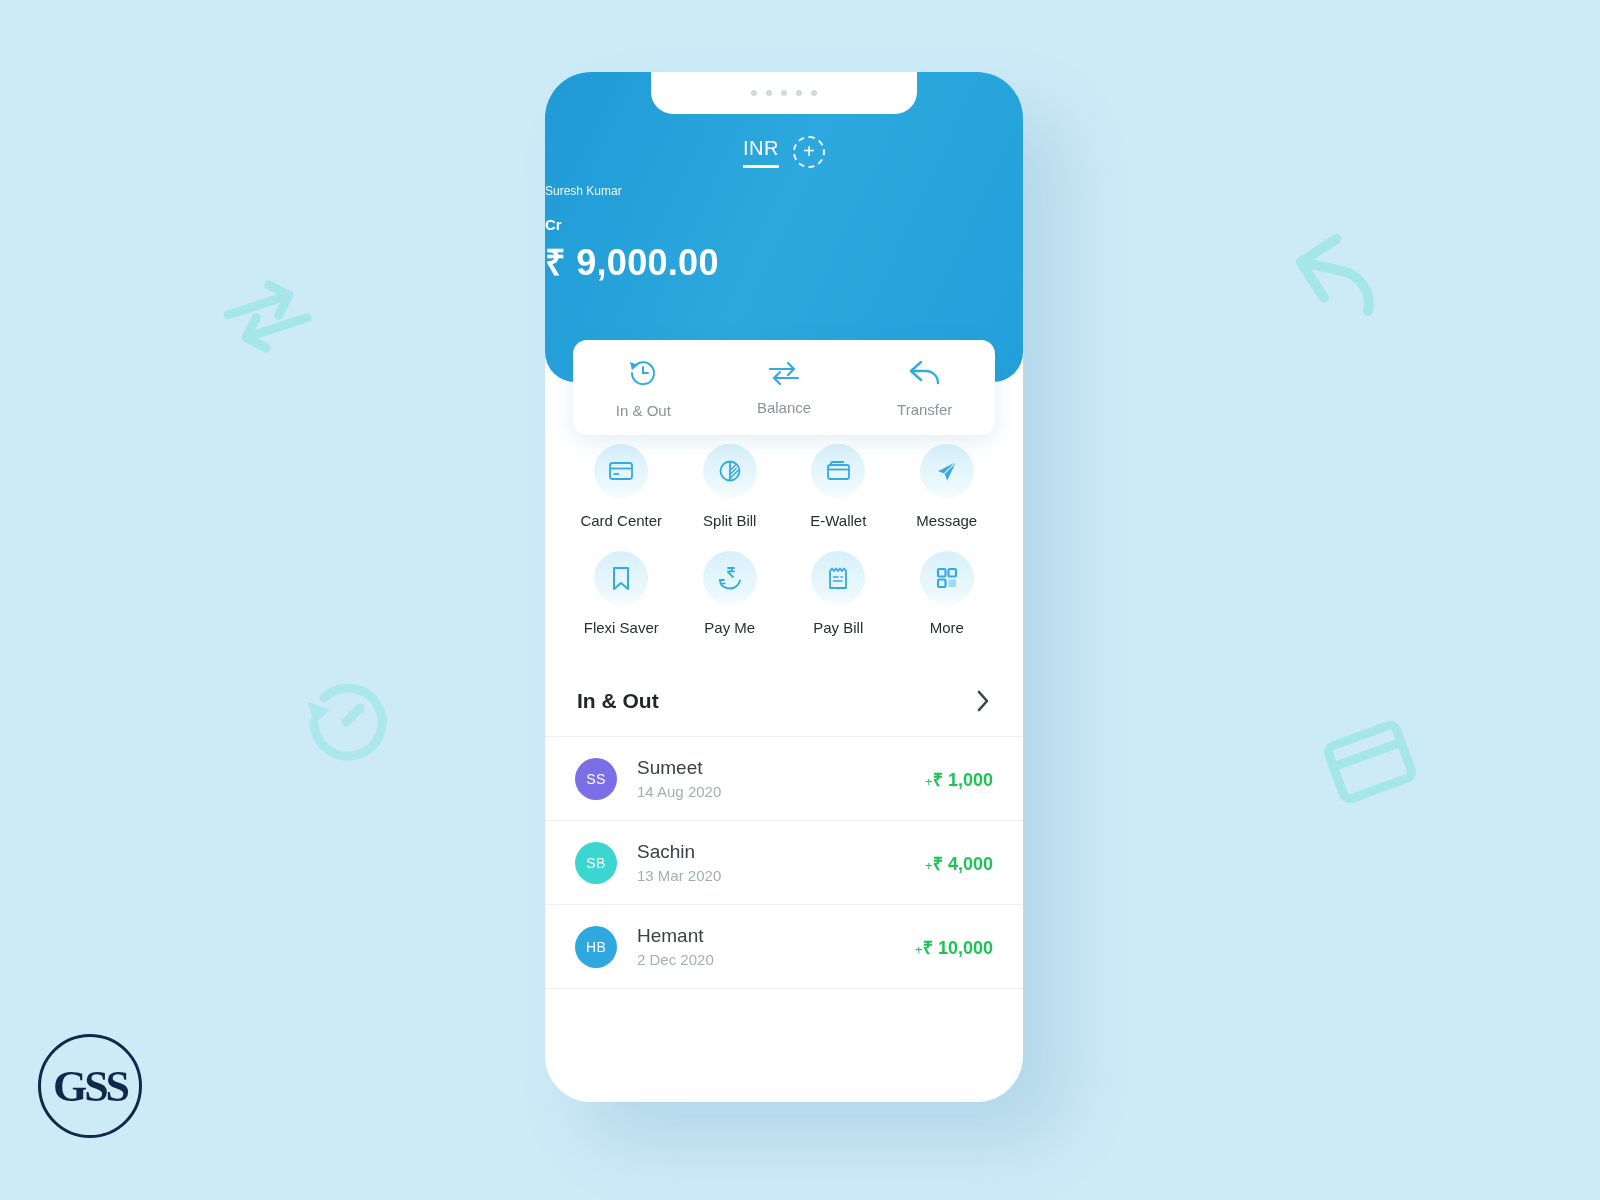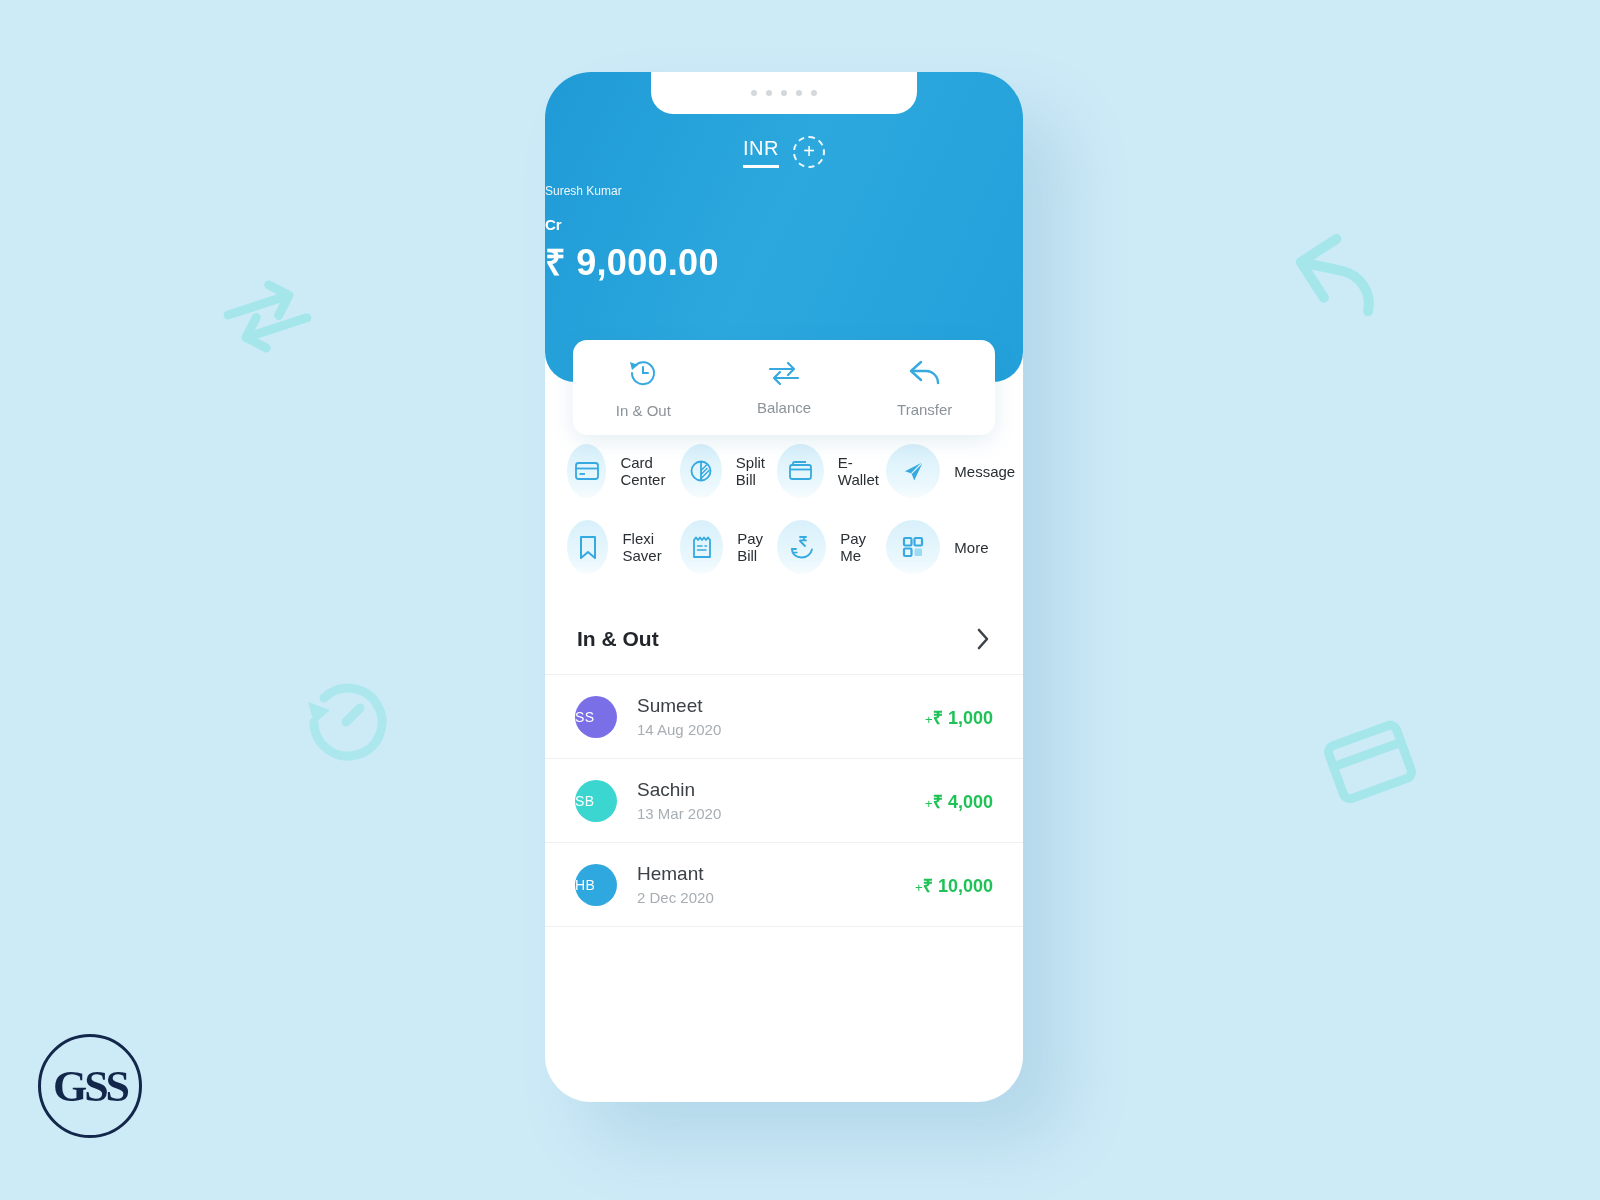--- a/index.html
+++ b/index.html
@@ -125,21 +125,21 @@
   }
   .action-tab .tab-label { font-size: 15px; color: #8b9399; }
 
   
   #quick-grid {
     margin-top: 62px; padding: 0 22px;
     display: grid; grid-template-columns: repeat(4, 1fr);
     row-gap: 22px;
   }
   .quick-item {
-    display: flex; align-items: center; gap: 14px;
+    display: flex; flex-direction: column; align-items: center; gap: 14px;
   }
   .quick-bubble {
     width: 54px; height: 54px; border-radius: 50%;
     background: linear-gradient(180deg, #d8f0fb 0%, #eaf8fd 75%, #f7fcfe 100%);
     display: flex; align-items: center; justify-content: center;
   }
   .quick-label { font-size: 15px; color: #2a2f33; }
 
   
   #section-header {
@@ -148,21 +148,21 @@
     border-bottom: 1px solid #edf0f2;
   }
   #section-title { font-size: 21px; font-weight: 700; color: #22262a; }
 
   .txn-row {
     display: flex; align-items: center;
     padding: 20px 30px; border-bottom: 1px solid #eef1f3;
   }
   .txn-avatar {
     width: 42px; height: 42px; border-radius: 50%; flex: none;
-    display: flex; align-items: center; justify-content: flex-start;
+    display: flex; align-items: center; justify-content: center;
     color: #fff; font-size: 14px; letter-spacing: .3px;
   }
   .txn-text { margin-left: 20px; flex: 1; }
   .txn-name { font-size: 19px; color: #3b4146; }
   .txn-date { font-size: 15px; color: #a7aeb3; margin-top: 4px; }
   .txn-amount { font-size: 18px; font-weight: 700; color: #1fc256; white-space: nowrap; }
   .txn-amount .sign { font-size: 13px; font-weight: 400; }
 </style>
 </head>
 <body>
@@ -328,48 +328,48 @@
       <div class="quick-bubble">
         <svg width="22" height="27" viewBox="0 0 22 27">
           <path d="M4 3 H18 V24 L11 18 L4 24 Z" fill="none" stroke="#35a9e0" stroke-width="2" stroke-linejoin="round"></path>
         </svg>
       </div>
       <span class="quick-label">Flexi Saver</span>
     </div>
 
     <div class="quick-item">
       <div class="quick-bubble">
+        <svg width="28" height="26" viewBox="0 0 28 26">
+          <g fill="none" stroke="#35a9e0" stroke-width="1.8" stroke-linecap="round" stroke-linejoin="round">
+            <path d="M12 3 H18 M12 6.4 H18 M16.5 3 C16.5 7 12 7 12 7 L17 12"></path>
+            <path d="M4 15 C4 20.5 8.5 23.5 13.5 23.5 C19 23.5 23 20 24 15.5"></path>
+            <path d="M4 15 H8"></path>
+            <path d="M5.5 18.5 H9" stroke-width="1.4"></path>
+          </g>
+        </svg>
+      </div>
+      <span class="quick-label">Pay Me</span>
+    </div>
+
+    <div class="quick-item">
+      <div class="quick-bubble">
         <svg width="24" height="27" viewBox="0 0 24 27">
           <path d="M4 6 L6 3.5 L8 6 L10 3.5 L12 6 L14 3.5 L16 6 L18 3.5 L20 6 V23 H4 Z" fill="none" stroke="#35a9e0" stroke-width="1.8" stroke-linejoin="round"></path>
           <g stroke="#35a9e0" stroke-width="1.5" stroke-linecap="round">
             <path d="M7.5 12 H12"></path>
             <path d="M7.5 16 H16"></path>
             <path d="M15 12 H16.5"></path>
           </g>
         </svg>
       </div>
       <span class="quick-label">Pay Bill</span>
     </div>
 
     <div class="quick-item">
       <div class="quick-bubble">
-        <svg width="28" height="26" viewBox="0 0 28 26">
-          <g fill="none" stroke="#35a9e0" stroke-width="1.8" stroke-linecap="round" stroke-linejoin="round">
-            <path d="M12 3 H18 M12 6.4 H18 M16.5 3 C16.5 7 12 7 12 7 L17 12"></path>
-            <path d="M4 15 C4 20.5 8.5 23.5 13.5 23.5 C19 23.5 23 20 24 15.5"></path>
-            <path d="M4 15 H8"></path>
-            <path d="M5.5 18.5 H9" stroke-width="1.4"></path>
-          </g>
-        </svg>
-      </div>
-      <span class="quick-label">Pay Me</span>
-    </div>
-
-    <div class="quick-item">
-      <div class="quick-bubble">
         <svg width="26" height="26" viewBox="0 0 26 26">
           <g fill="none" stroke="#35a9e0" stroke-width="2.2">
             <rect x="4" y="4" width="7.5" height="7.5" rx="1.2"></rect>
             <rect x="14.5" y="4" width="7.5" height="7.5" rx="1.2"></rect>
             <rect x="4" y="14.5" width="7.5" height="7.5" rx="1.2"></rect>
           </g>
           <rect x="14.5" y="14.5" width="7.5" height="7.5" rx="1.2" fill="#9bdbf2"></rect>
         </svg>
       </div>
       <span class="quick-label">More</span>

